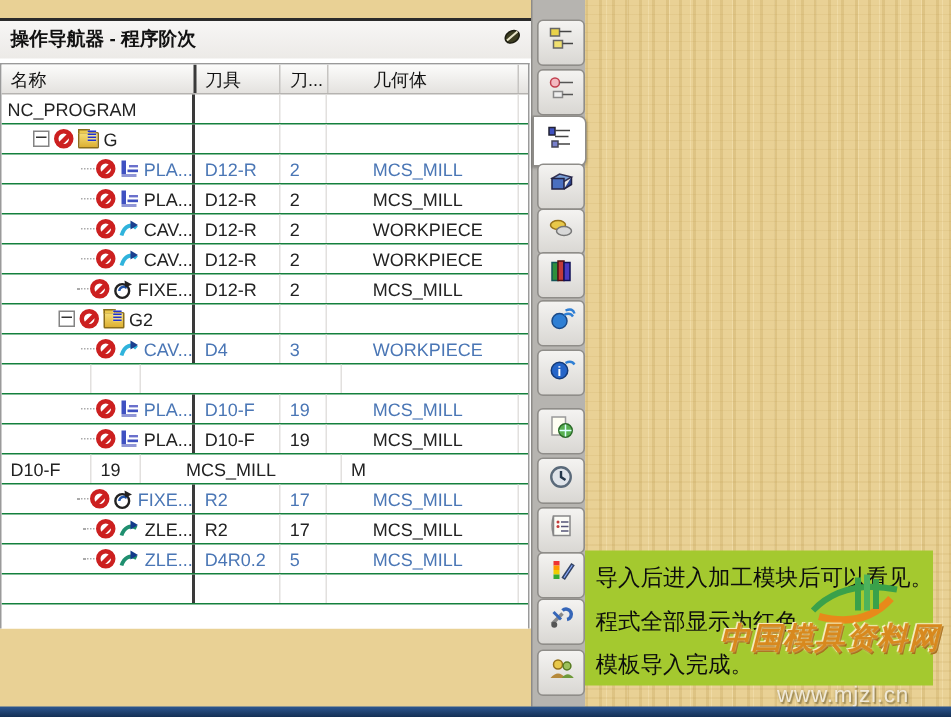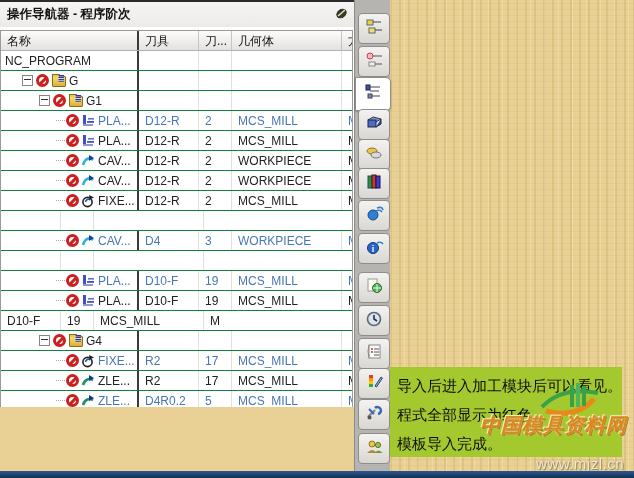--- a/index.html
+++ b/index.html
@@ -13,39 +13,39 @@
       repeating-linear-gradient(90deg, rgba(176,140,60,.20) 0 2px, rgba(0,0,0,0) 2px 9px),
       repeating-linear-gradient(0deg, rgba(190,155,80,.14) 0 1px, rgba(0,0,0,0) 1px 6px),
       repeating-linear-gradient(90deg, rgba(255,242,205,.30) 0 1px, rgba(0,0,0,0) 1px 14px);}
   .note-box{position:absolute;left:-2px;top:367px;width:234px;height:90px;background:#a4c92f;
     padding:4px 0 0 9px;box-sizing:border-box;}
   .note-line{font-size:15px;line-height:29px;color:#0d0d0d;white-space:nowrap;}
   .wm-logo{position:absolute;top:380px;right:28px;}
   .wm-site{position:absolute;top:412px;right:7px;font-size:20px;font-weight:bold;color:#d8891e;
     white-space:nowrap;letter-spacing:1px;
     text-shadow:0 0 2px #f3e6ae,1px 1px 0 #a3620f,-1px -1px 0 #f7edc2;font-style:italic;}
-  .wm-url{position:absolute;top:455px;right:10px;font-size:15px;color:#f0e9d8;
+  .wm-url{position:absolute;top:455px;right:28px;font-size:15px;color:#f0e9d8;
     letter-spacing:.5px;text-shadow:1px 1px 1px #94804c,0 0 2px #b4a066;}
 
   
-  .navigator{position:absolute;left:0;top:0;width:354px;height:407px;background:#ffffff;
+  .navigator{position:absolute;left:0;top:12px;width:354px;height:407px;background:#ffffff;
     border-top:2px solid #2b2b2b;box-sizing:border-box;}
   .title-bar{height:25px;background:linear-gradient(#f7f6f5,#eceae7);display:flex;
     align-items:center;padding:0 6px 0 7px;}
   .title-text{font-size:12.5px;font-weight:bold;color:#111;flex:1;}
   .tbl{position:absolute;left:0;top:28px;right:1px;bottom:0;border:1px solid #9a9a9a;
     border-bottom:none;background:#fff;overflow:hidden;}
   .hdr{display:flex;height:19px;background:linear-gradient(#fcfcfb,#e4e2df);
     border-bottom:1px solid #b5b3b0;}
   .hcell{font-size:12px;color:#111;box-sizing:border-box;padding:2px 0 0 6px;
     border-right:1px solid #c6c4c1;overflow:hidden;white-space:nowrap;}
   .c-name{width:138px;}
   .c-tool{width:60px;}
   .c-t2{width:33px;}
-  .c-geo{width:110px;}
+  .c-geo{width:110px;margin-left:24px;}
   .c-m{flex:1;border-right:none;}
   .hcell.c-name{border-right:2px solid #3a3a3a;}
   .rows{position:relative;}
   .row{display:flex;height:20px;border-bottom:1px solid #15803d;box-sizing:border-box;}
   .cell{box-sizing:border-box;font-size:12px;color:#222;padding:3px 0 0 6px;
     overflow:hidden;white-space:nowrap;border-right:1px solid #e2e0de;}
   .cell.c-name{border-right:2px solid #3a3a3a;display:flex;align-items:center;padding:0;}
   .cell.c-m{border-right:none;}
   .row.hl .cell{color:#4a76b5;}
 
@@ -140,200 +140,181 @@
               <span class="expander"></span>
               <span class="prohibit"></span>
               <span class="folder"></span>
               <span class="rowlabel">G</span>
             </div>
             <div class="cell c-tool"></div>
             <div class="cell c-t2"></div>
             <div class="cell c-geo"></div>
             <div class="cell c-m"></div>
           </div>
+          <div class="row hl">
+            <div class="cell c-name">
+              <span class="indent" style="width: 55px;"></span>
+              <span class="stub"></span>
+              <span class="prohibit"></span>
+              <span class="opicon"><svg width="14" height="14" viewBox="0 0 14 14">
+                  <rect x="2" y="1" width="3" height="9" fill="#3f51c1"></rect>
+                  <rect x="2" y="10" width="10" height="2" fill="#9096d6"></rect>
+                  <rect x="6" y="7" width="7" height="1.8" fill="#3f51c1"></rect>
+                  <rect x="7" y="4" width="6" height="1.6" fill="#6a70cc"></rect>
+                </svg></span>
+              <span class="rowlabel">PLA...</span>
+            </div>
+            <div class="cell c-tool">D12-R</div>
+            <div class="cell c-t2">2</div>
+            <div class="cell c-geo">MCS_MILL</div>
+            <div class="cell c-m">M</div>
+          </div>
+          <div class="row">
+            <div class="cell c-name">
+              <span class="indent" style="width: 55px;"></span>
+              <span class="stub"></span>
+              <span class="prohibit"></span>
+              <span class="opicon"><svg width="14" height="14" viewBox="0 0 14 14">
+                  <rect x="2" y="1" width="3" height="9" fill="#3f51c1"></rect>
+                  <rect x="2" y="10" width="10" height="2" fill="#9096d6"></rect>
+                  <rect x="6" y="7" width="7" height="1.8" fill="#3f51c1"></rect>
+                  <rect x="7" y="4" width="6" height="1.6" fill="#6a70cc"></rect>
+                </svg></span>
+              <span class="rowlabel">PLA...</span>
+            </div>
+            <div class="cell c-tool">D12-R</div>
+            <div class="cell c-t2">2</div>
+            <div class="cell c-geo">MCS_MILL</div>
+            <div class="cell c-m">M</div>
+          </div>
+          <div class="row">
+            <div class="cell c-name">
+              <span class="indent" style="width: 55px;"></span>
+              <span class="stub"></span>
+              <span class="prohibit"></span>
+              <span class="opicon"><svg width="14" height="14" viewBox="0 0 14 14">
+                  <path d="M2 11 C4 4 9 3 12 6" fill="none" stroke="#2fb3dc" stroke-width="2.6"></path>
+                  <path d="M8 1 l5 3 -5 3 z" fill="#1b3f8f"></path>
+                </svg></span>
+              <span class="rowlabel">CAV...</span>
+            </div>
+            <div class="cell c-tool">D12-R</div>
+            <div class="cell c-t2">2</div>
+            <div class="cell c-geo">WORKPIECE</div>
+            <div class="cell c-m">M</div>
+          </div>
+          <div class="row">
+            <div class="cell c-name">
+              <span class="indent" style="width: 55px;"></span>
+              <span class="stub"></span>
+              <span class="prohibit"></span>
+              <span class="opicon"><svg width="14" height="14" viewBox="0 0 14 14">
+                  <path d="M2 11 C4 4 9 3 12 6" fill="none" stroke="#2fb3dc" stroke-width="2.6"></path>
+                  <path d="M8 1 l5 3 -5 3 z" fill="#1b3f8f"></path>
+                </svg></span>
+              <span class="rowlabel">CAV...</span>
+            </div>
+            <div class="cell c-tool">D12-R</div>
+            <div class="cell c-t2">2</div>
+            <div class="cell c-geo">WORKPIECE</div>
+            <div class="cell c-m">M</div>
+          </div>
+          <div class="row">
+            <div class="cell c-name">
+              <span class="indent" style="width: 55px;"></span>
+              <span class="stub"></span>
+              <span class="prohibit"></span>
+              <span class="opicon"><svg width="14" height="14" viewBox="0 0 14 14">
+                  <circle cx="6.5" cy="8" r="4.6" fill="none" stroke="#222" stroke-width="1.6"></circle>
+                  <path d="M4.5 8 a3 3 0 0 1 5 -2" stroke="#2255aa" fill="none" stroke-width="1.6"></path>
+                  <path d="M8 1 l5 2.6 -4.4 2 z" fill="#222"></path>
+                </svg></span>
+              <span class="rowlabel">FIXE...</span>
+            </div>
+            <div class="cell c-tool">D12-R</div>
+            <div class="cell c-t2">2</div>
+            <div class="cell c-geo">MCS_MILL</div>
+            <div class="cell c-m">M</div>
+          </div>
           <div class="row">
             <div class="cell c-name">
               <span class="indent" style="width: 38px;"></span>
               <span class="expander"></span>
               <span class="prohibit"></span>
               <span class="folder"></span>
-              <span class="rowlabel">G1</span>
+              <span class="rowlabel">G2</span>
             </div>
             <div class="cell c-tool"></div>
             <div class="cell c-t2"></div>
             <div class="cell c-geo"></div>
             <div class="cell c-m"></div>
           </div>
           <div class="row hl">
             <div class="cell c-name">
               <span class="indent" style="width: 55px;"></span>
               <span class="stub"></span>
               <span class="prohibit"></span>
               <span class="opicon"><svg width="14" height="14" viewBox="0 0 14 14">
+                  <path d="M2 11 C4 4 9 3 12 6" fill="none" stroke="#2fb3dc" stroke-width="2.6"></path>
+                  <path d="M8 1 l5 3 -5 3 z" fill="#1b3f8f"></path>
+                </svg></span>
+              <span class="rowlabel">CAV...</span>
+            </div>
+            <div class="cell c-tool">D4</div>
+            <div class="cell c-t2">3</div>
+            <div class="cell c-geo">WORKPIECE</div>
+            <div class="cell c-m">M</div>
+          </div>
+          <div class="row">
+            <div class="cell c-tool"></div>
+            <div class="cell c-t2"></div>
+            <div class="cell c-geo"></div>
+            <div class="cell c-m"></div>
+          </div>
+          <div class="row hl">
+            <div class="cell c-name">
+              <span class="indent" style="width: 55px;"></span>
+              <span class="stub"></span>
+              <span class="prohibit"></span>
+              <span class="opicon"><svg width="14" height="14" viewBox="0 0 14 14">
                   <rect x="2" y="1" width="3" height="9" fill="#3f51c1"></rect>
                   <rect x="2" y="10" width="10" height="2" fill="#9096d6"></rect>
                   <rect x="6" y="7" width="7" height="1.8" fill="#3f51c1"></rect>
                   <rect x="7" y="4" width="6" height="1.6" fill="#6a70cc"></rect>
                 </svg></span>
               <span class="rowlabel">PLA...</span>
             </div>
-            <div class="cell c-tool">D12-R</div>
-            <div class="cell c-t2">2</div>
+            <div class="cell c-tool">D10-F</div>
+            <div class="cell c-t2">19</div>
             <div class="cell c-geo">MCS_MILL</div>
             <div class="cell c-m">M</div>
           </div>
           <div class="row">
             <div class="cell c-name">
               <span class="indent" style="width: 55px;"></span>
               <span class="stub"></span>
               <span class="prohibit"></span>
               <span class="opicon"><svg width="14" height="14" viewBox="0 0 14 14">
                   <rect x="2" y="1" width="3" height="9" fill="#3f51c1"></rect>
                   <rect x="2" y="10" width="10" height="2" fill="#9096d6"></rect>
                   <rect x="6" y="7" width="7" height="1.8" fill="#3f51c1"></rect>
                   <rect x="7" y="4" width="6" height="1.6" fill="#6a70cc"></rect>
                 </svg></span>
               <span class="rowlabel">PLA...</span>
             </div>
-            <div class="cell c-tool">D12-R</div>
-            <div class="cell c-t2">2</div>
-            <div class="cell c-geo">MCS_MILL</div>
-            <div class="cell c-m">M</div>
-          </div>
-          <div class="row">
-            <div class="cell c-name">
-              <span class="indent" style="width: 55px;"></span>
-              <span class="stub"></span>
-              <span class="prohibit"></span>
-              <span class="opicon"><svg width="14" height="14" viewBox="0 0 14 14">
-                  <path d="M2 11 C4 4 9 3 12 6" fill="none" stroke="#2fb3dc" stroke-width="2.6"></path>
-                  <path d="M8 1 l5 3 -5 3 z" fill="#1b3f8f"></path>
-                </svg></span>
-              <span class="rowlabel">CAV...</span>
-            </div>
-            <div class="cell c-tool">D12-R</div>
-            <div class="cell c-t2">2</div>
-            <div class="cell c-geo">WORKPIECE</div>
-            <div class="cell c-m">M</div>
-          </div>
-          <div class="row">
-            <div class="cell c-name">
-              <span class="indent" style="width: 55px;"></span>
-              <span class="stub"></span>
-              <span class="prohibit"></span>
-              <span class="opicon"><svg width="14" height="14" viewBox="0 0 14 14">
-                  <path d="M2 11 C4 4 9 3 12 6" fill="none" stroke="#2fb3dc" stroke-width="2.6"></path>
-                  <path d="M8 1 l5 3 -5 3 z" fill="#1b3f8f"></path>
-                </svg></span>
-              <span class="rowlabel">CAV...</span>
-            </div>
-            <div class="cell c-tool">D12-R</div>
-            <div class="cell c-t2">2</div>
-            <div class="cell c-geo">WORKPIECE</div>
-            <div class="cell c-m">M</div>
-          </div>
-          <div class="row">
-            <div class="cell c-name">
-              <span class="indent" style="width: 55px;"></span>
-              <span class="stub"></span>
-              <span class="prohibit"></span>
-              <span class="opicon"><svg width="14" height="14" viewBox="0 0 14 14">
-                  <circle cx="6.5" cy="8" r="4.6" fill="none" stroke="#222" stroke-width="1.6"></circle>
-                  <path d="M4.5 8 a3 3 0 0 1 5 -2" stroke="#2255aa" fill="none" stroke-width="1.6"></path>
-                  <path d="M8 1 l5 2.6 -4.4 2 z" fill="#222"></path>
-                </svg></span>
-              <span class="rowlabel">FIXE...</span>
-            </div>
-            <div class="cell c-tool">D12-R</div>
-            <div class="cell c-t2">2</div>
-            <div class="cell c-geo">MCS_MILL</div>
-            <div class="cell c-m">M</div>
-          </div>
-          <div class="row">
-            <div class="cell c-tool"></div>
-            <div class="cell c-t2"></div>
-            <div class="cell c-geo"></div>
-            <div class="cell c-m"></div>
-          </div>
-          <div class="row hl">
-            <div class="cell c-name">
-              <span class="indent" style="width: 55px;"></span>
-              <span class="stub"></span>
-              <span class="prohibit"></span>
-              <span class="opicon"><svg width="14" height="14" viewBox="0 0 14 14">
-                  <path d="M2 11 C4 4 9 3 12 6" fill="none" stroke="#2fb3dc" stroke-width="2.6"></path>
-                  <path d="M8 1 l5 3 -5 3 z" fill="#1b3f8f"></path>
-                </svg></span>
-              <span class="rowlabel">CAV...</span>
-            </div>
-            <div class="cell c-tool">D4</div>
-            <div class="cell c-t2">3</div>
-            <div class="cell c-geo">WORKPIECE</div>
-            <div class="cell c-m">M</div>
-          </div>
-          <div class="row">
-            <div class="cell c-tool"></div>
-            <div class="cell c-t2"></div>
-            <div class="cell c-geo"></div>
-            <div class="cell c-m"></div>
-          </div>
-          <div class="row hl">
-            <div class="cell c-name">
-              <span class="indent" style="width: 55px;"></span>
-              <span class="stub"></span>
-              <span class="prohibit"></span>
-              <span class="opicon"><svg width="14" height="14" viewBox="0 0 14 14">
-                  <rect x="2" y="1" width="3" height="9" fill="#3f51c1"></rect>
-                  <rect x="2" y="10" width="10" height="2" fill="#9096d6"></rect>
-                  <rect x="6" y="7" width="7" height="1.8" fill="#3f51c1"></rect>
-                  <rect x="7" y="4" width="6" height="1.6" fill="#6a70cc"></rect>
-                </svg></span>
-              <span class="rowlabel">PLA...</span>
-            </div>
             <div class="cell c-tool">D10-F</div>
             <div class="cell c-t2">19</div>
             <div class="cell c-geo">MCS_MILL</div>
             <div class="cell c-m">M</div>
           </div>
           <div class="row">
-            <div class="cell c-name">
-              <span class="indent" style="width: 55px;"></span>
-              <span class="stub"></span>
-              <span class="prohibit"></span>
-              <span class="opicon"><svg width="14" height="14" viewBox="0 0 14 14">
-                  <rect x="2" y="1" width="3" height="9" fill="#3f51c1"></rect>
-                  <rect x="2" y="10" width="10" height="2" fill="#9096d6"></rect>
-                  <rect x="6" y="7" width="7" height="1.8" fill="#3f51c1"></rect>
-                  <rect x="7" y="4" width="6" height="1.6" fill="#6a70cc"></rect>
-                </svg></span>
-              <span class="rowlabel">PLA...</span>
-            </div>
             <div class="cell c-tool">D10-F</div>
             <div class="cell c-t2">19</div>
             <div class="cell c-geo">MCS_MILL</div>
             <div class="cell c-m">M</div>
-          </div>
-          <div class="row">
-            <div class="cell c-tool">D10-F</div>
-            <div class="cell c-t2">19</div>
-            <div class="cell c-geo">MCS_MILL</div>
-            <div class="cell c-m">M</div>
-          </div>
-          <div class="row">
-            <div class="cell c-name">
-              <span class="indent" style="width: 38px;"></span>
-              <span class="expander"></span>
-              <span class="prohibit"></span>
-              <span class="folder"></span>
-              <span class="rowlabel">G4</span>
-            </div>
-            <div class="cell c-tool"></div>
-            <div class="cell c-t2"></div>
-            <div class="cell c-geo"></div>
-            <div class="cell c-m"></div>
           </div>
           <div class="row hl">
             <div class="cell c-name">
               <span class="indent" style="width: 55px;"></span>
               <span class="stub"></span>
               <span class="prohibit"></span>
               <span class="opicon"><svg width="14" height="14" viewBox="0 0 14 14">
                   <circle cx="6.5" cy="8" r="4.6" fill="none" stroke="#222" stroke-width="1.6"></circle>
                   <path d="M4.5 8 a3 3 0 0 1 5 -2" stroke="#2255aa" fill="none" stroke-width="1.6"></path>
                   <path d="M8 1 l5 2.6 -4.4 2 z" fill="#222"></path>

